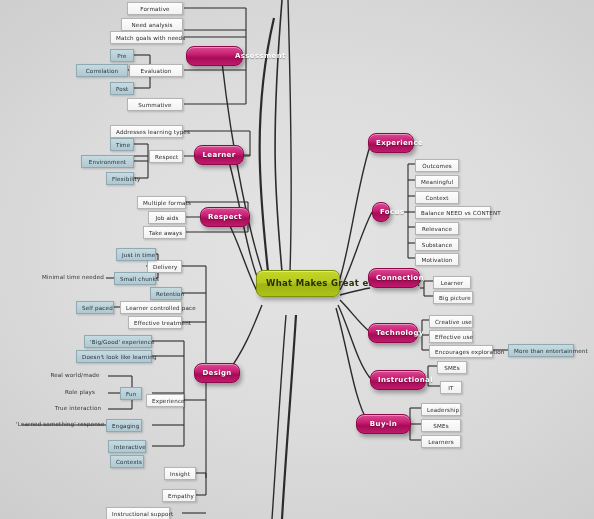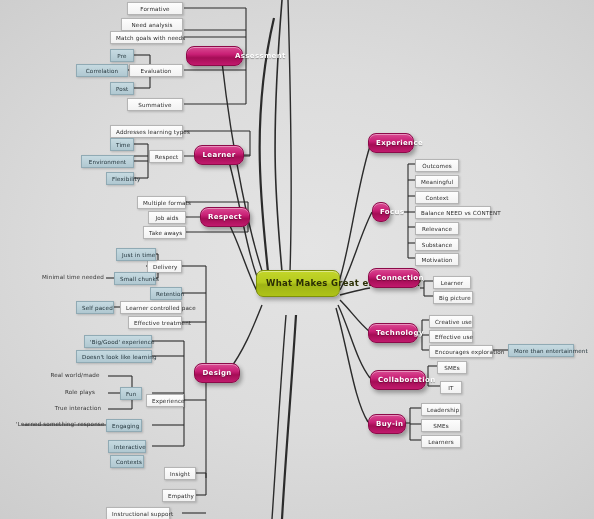--- a/index.html
+++ b/index.html
@@ -254,22 +254,22 @@
   <div class="node mag" style="left:368px;top:268px;width:52px;">Connection</div>
   <div class="node leaf" style="left:433px;top:276px;width:38px;">Learner</div>
   <div class="node leaf" style="left:433px;top:291px;width:40px;">Big picture</div>
 
   <div class="node mag" style="left:368px;top:323px;width:50px;text-align:right;">Technology</div>
   <div class="node leaf" style="left:429px;top:315px;width:44px;">Creative use</div>
   <div class="node leaf" style="left:429px;top:330px;width:44px;">Effective use</div>
   <div class="node leaf" style="left:429px;top:345px;width:64px;">Encourages exploration</div>
   <div class="node leafb" style="left:508px;top:344px;width:66px;">More than entertainment</div>
 
-  <div class="node mag" style="left:370px;top:370px;width:56px;">Collaboration</div>
+  <div class="node mag" style="left:370px;top:370px;width:56px;">Instructional</div>
   <div class="node leaf" style="left:437px;top:361px;width:30px;">SMEs</div>
   <div class="node leaf" style="left:440px;top:381px;width:22px;">IT</div>
 
-  <div class="node mag" style="left:368px;top:414px;width:38px;">Buy-in</div>
+  <div class="node mag" style="left:356px;top:414px;width:55px;">Buy-in</div>
   <div class="node leaf" style="left:421px;top:403px;width:40px;">Leadership</div>
   <div class="node leaf" style="left:421px;top:419px;width:40px;">SMEs</div>
   <div class="node leaf" style="left:421px;top:435px;width:40px;">Learners</div>
 
 </div>
 
 </body></html>

